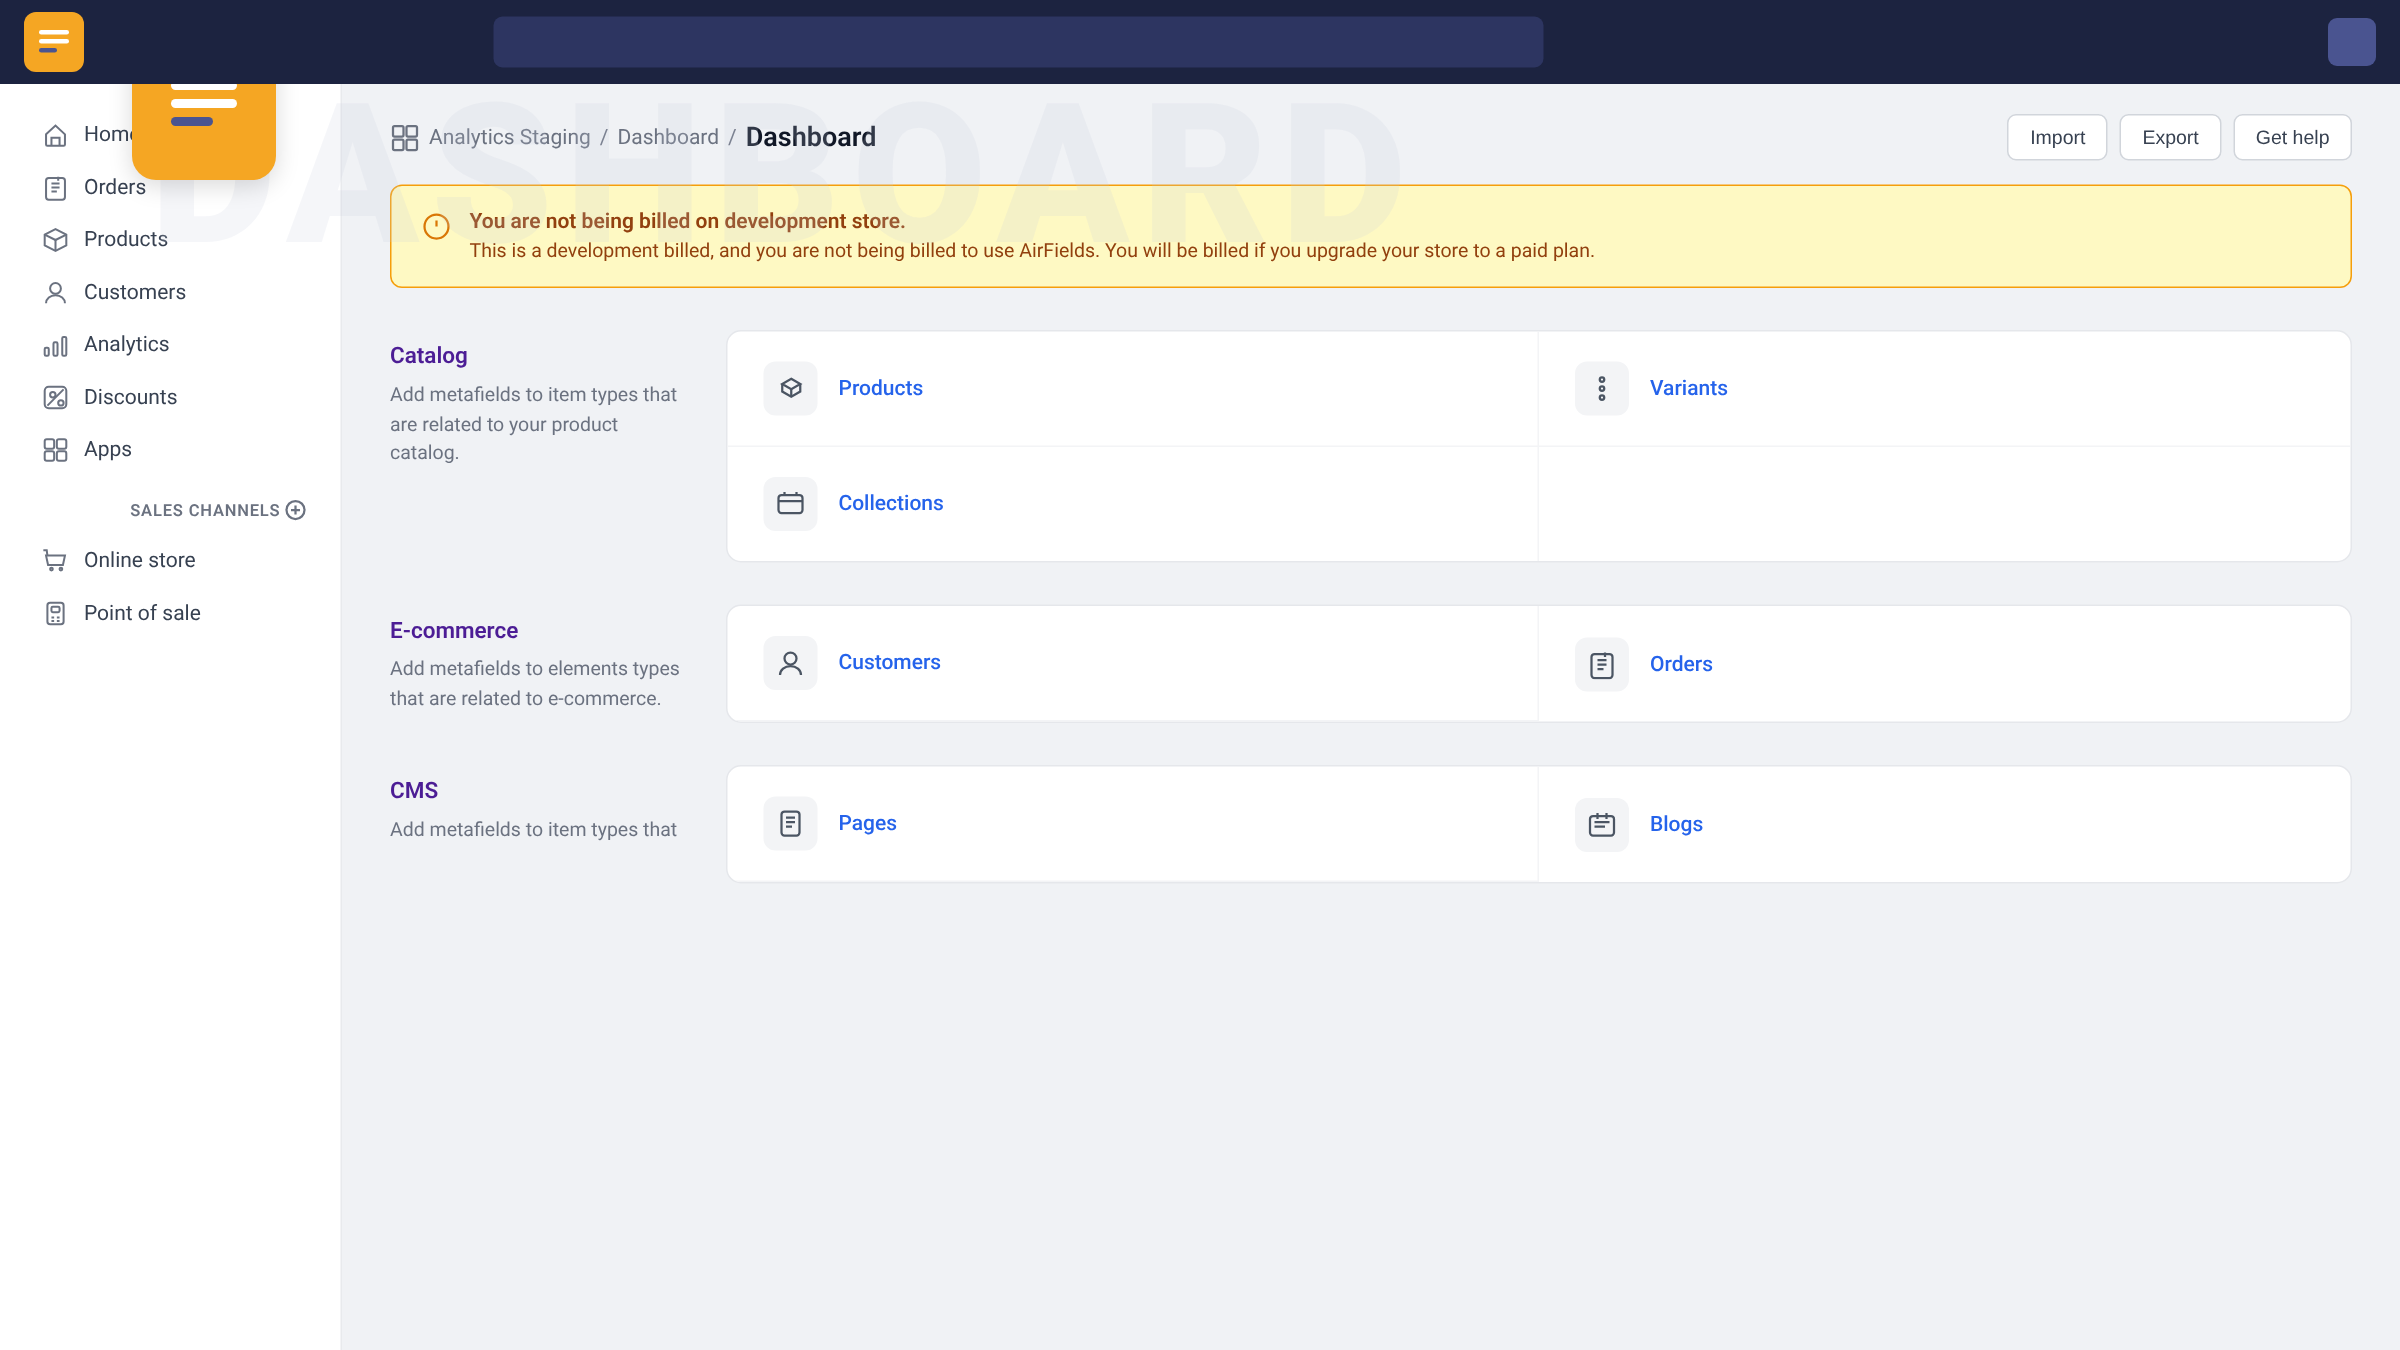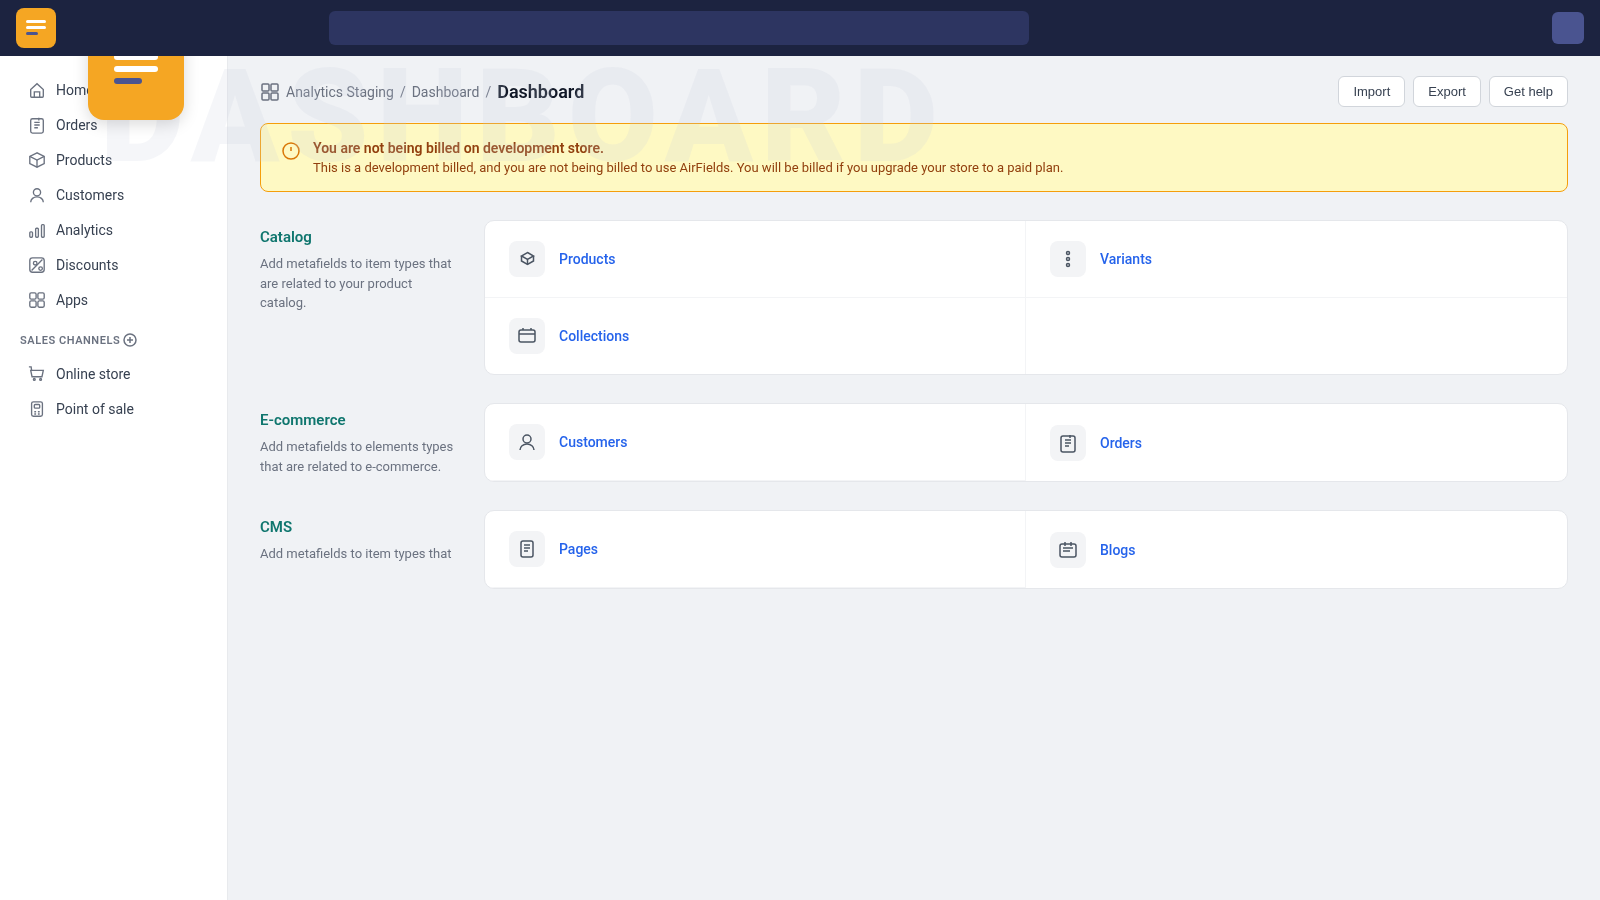--- a/index.html
+++ b/index.html
@@ -105,21 +105,21 @@
       font-size: 14px;
       gap: 10px;
       border-radius: 6px;
       margin: 1px 8px;
       transition: background 0.15s;
     }
     .sidebar-nav-icon { width: 18px; height: 18px; flex-shrink: 0; color: #6b7280; }
     .sidebar-section-title {
       display: flex;
       align-items: center;
-      justify-content: flex-start;
+      justify-content: flex-end;
       padding: 12px 20px 6px;
       font-size: 11px;
       font-weight: 600;
       color: #6b7280;
       letter-spacing: 0.05em;
     }
     .sidebar-add-btn {
       width: 20px; height: 20px;
       border-radius: 50%;
       background: none;
@@ -177,21 +177,21 @@
       display: flex;
       gap: 12px;
     }
     .alert-icon { flex-shrink: 0; width: 20px; height: 20px; color: #d97706; margin-top: 1px; }
     .alert-title { font-size: 14px; font-weight: 600; color: #92400e; margin-bottom: 4px; }
     .alert-text { font-size: 13px; color: #92400e; }
 
     
     .section { display: flex; gap: 24px; margin-bottom: 28px; }
     .section-info { width: 200px; flex-shrink: 0; padding-top: 8px; }
-    .section-title { font-size: 15px; font-weight: 600; color: #0f766e; margin-bottom: 8px; }
+    .section-title { font-size: 15px; font-weight: 600; color: #4c1d95; margin-bottom: 8px; }
     .section-desc { font-size: 13px; color: #6b7280; line-height: 1.5; }
     .section-cards { flex: 1; background: #fff; border-radius: 10px; border: 1px solid #e5e7eb; overflow: hidden; }
 
     
     .cards-grid { display: grid; grid-template-columns: 1fr 1fr; }
     .card-item {
       padding: 20px 24px;
       display: flex;
       align-items: center;
       gap: 14px;

